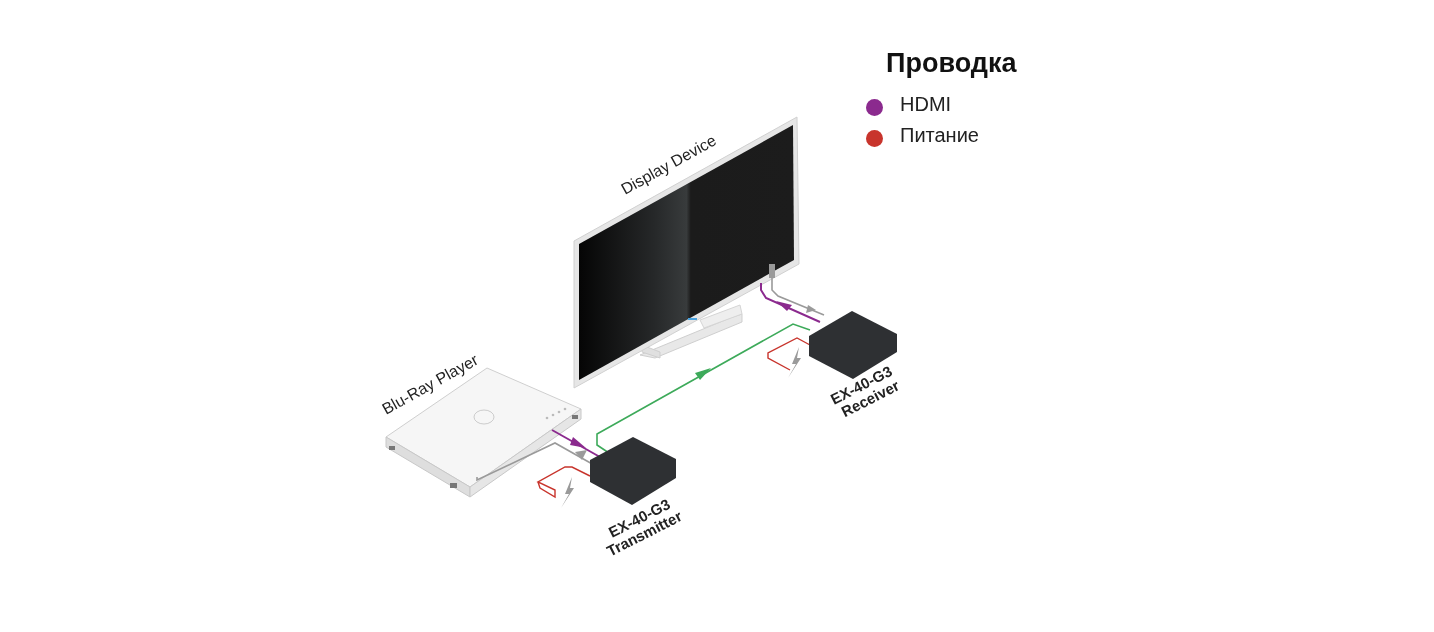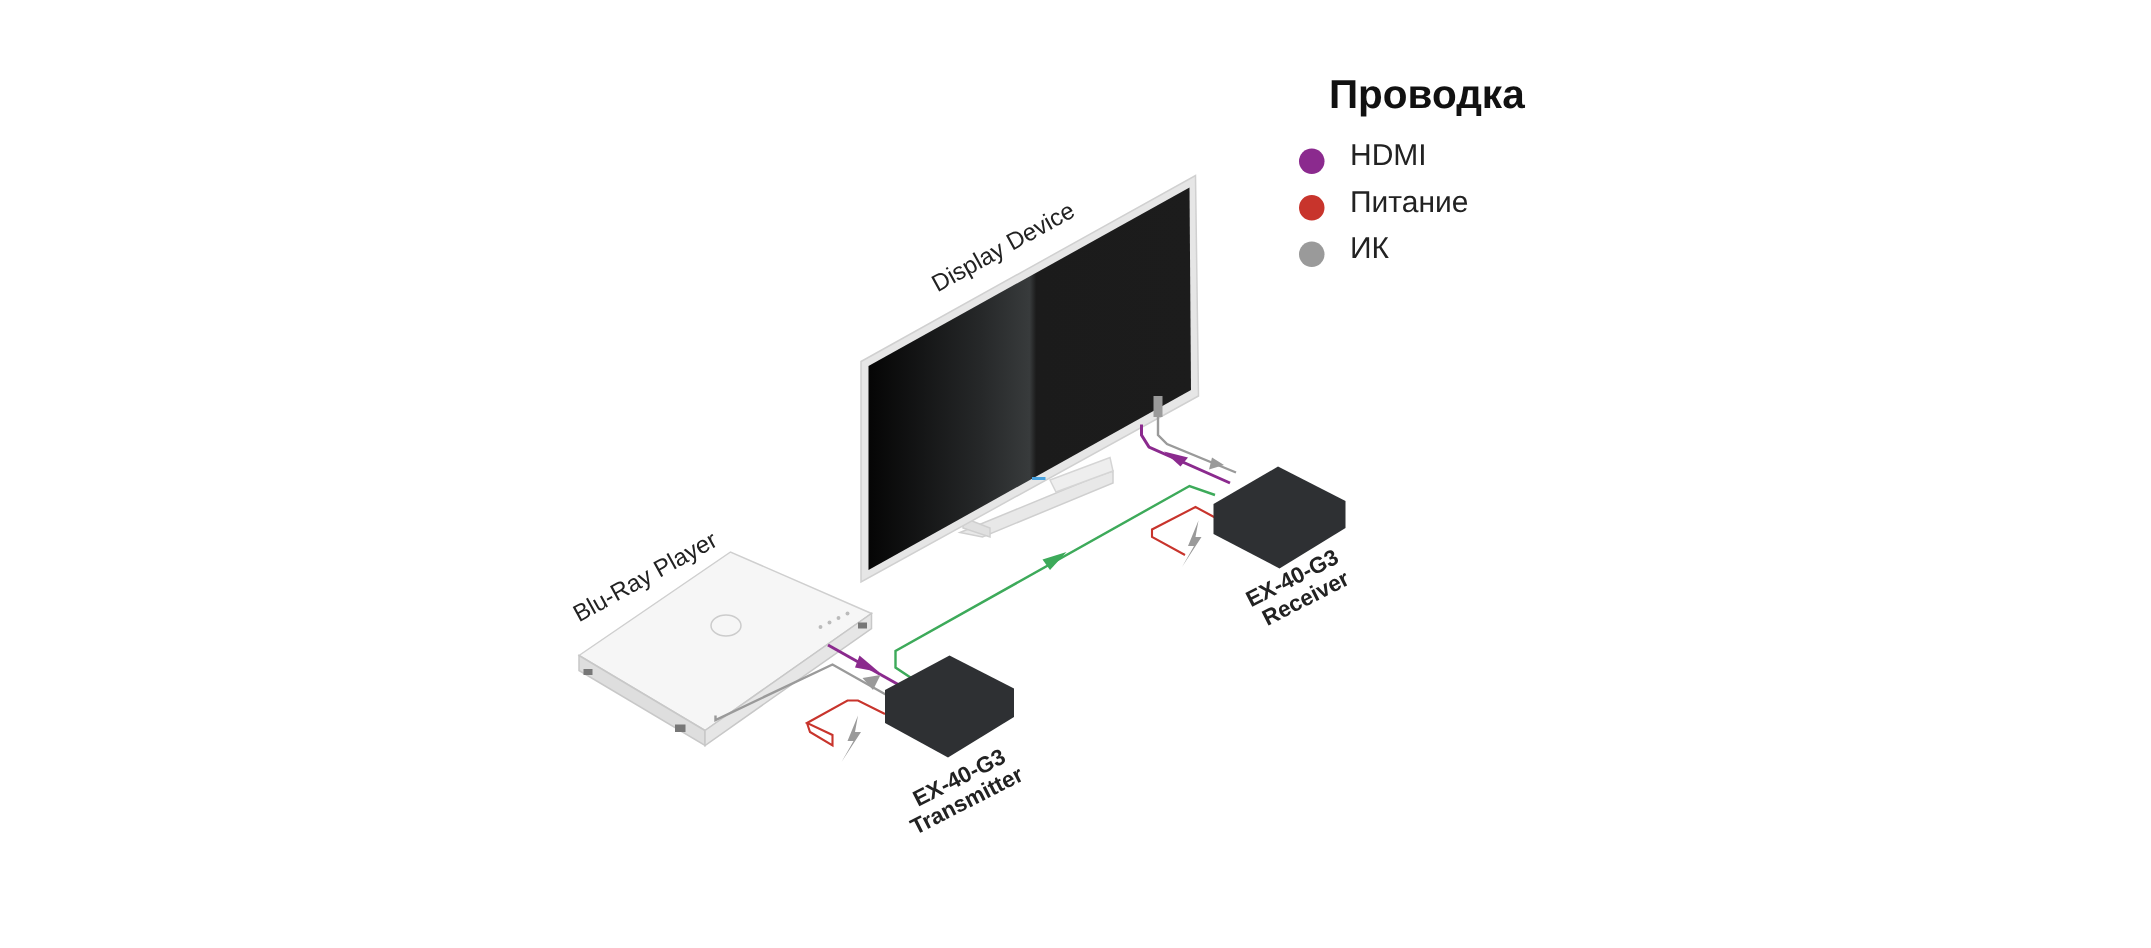--- a/index.html
+++ b/index.html
@@ -99,17 +99,13 @@
 <div class="legend">
   <div class="legend-title">Проводка</div>
   <div class="legend-item">
     <span class="legend-dot" style="background:#8b2a8e"></span>
     <span class="legend-label">HDMI</span>
   </div>
   <div class="legend-item">
     <span class="legend-dot" style="background:#c8342c"></span>
     <span class="legend-label">Питание</span>
   </div>
-  <div class="legend-item">
-    <span class="legend-dot" style="background:#9a9a9a"></span>
-    <span class="legend-label">ИК</span>
-  </div>
 </div>
 
 </body></html>

